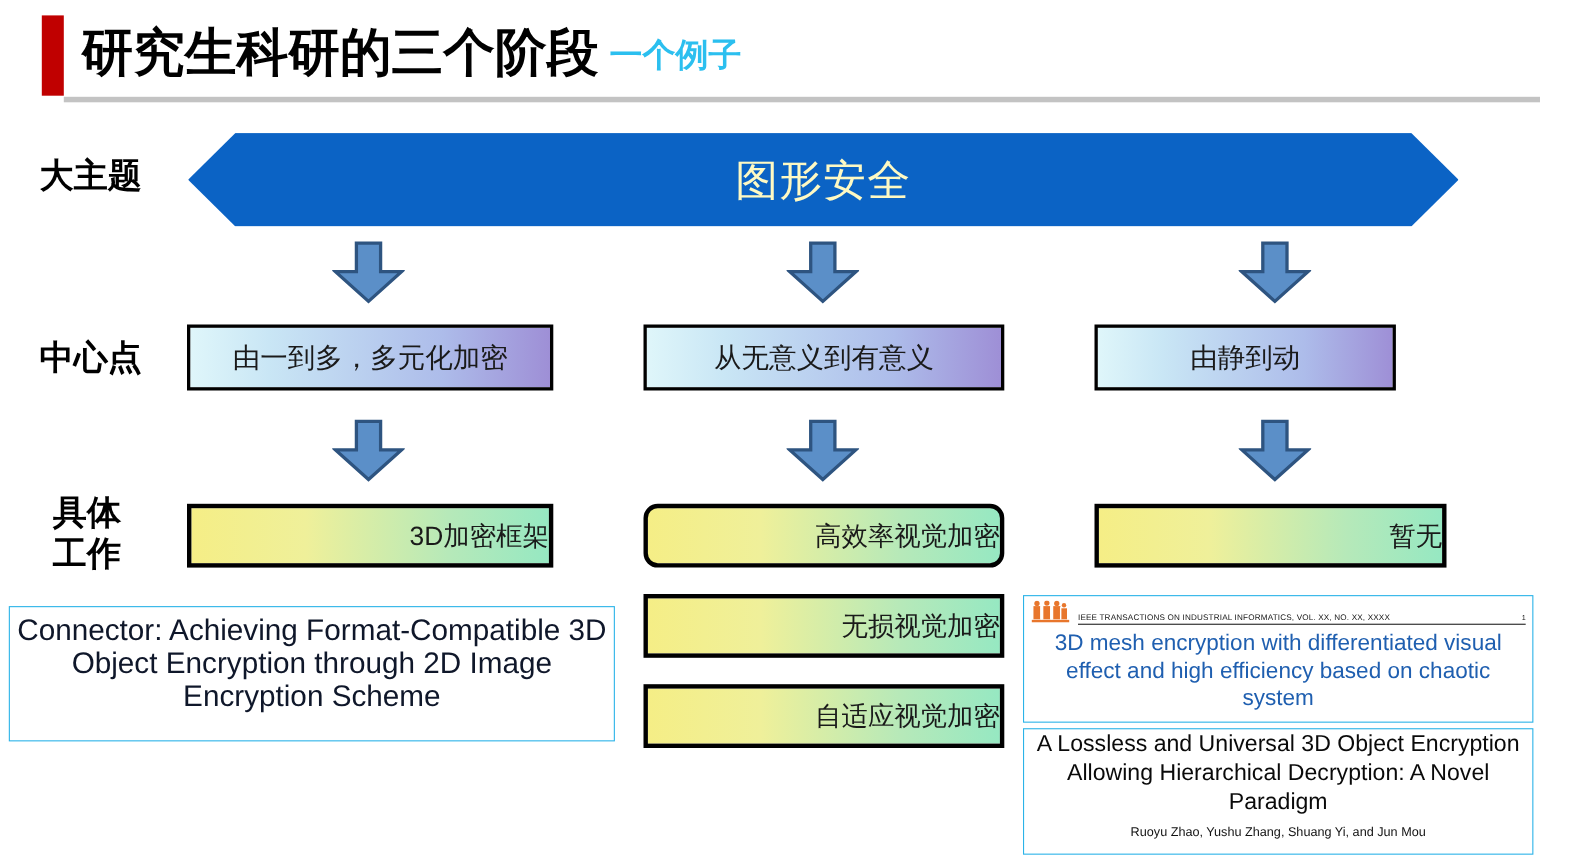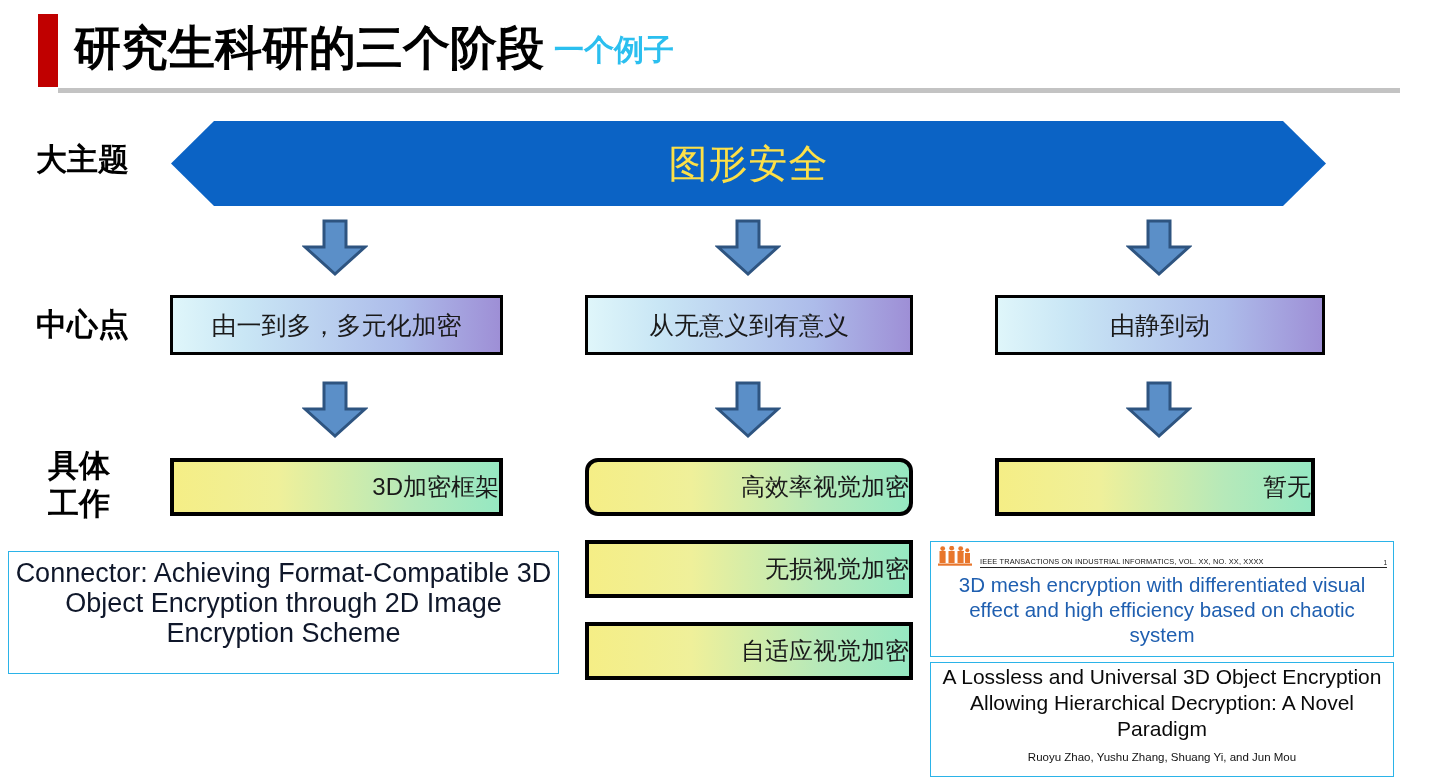--- a/index.html
+++ b/index.html
@@ -71,21 +71,21 @@
     left: 171px; top: 121px;
     width: 1155px; height: 85px;
     background: #0B63C5;
     -webkit-clip-path: polygon(0% 50%, 43px 0%, calc(100% - 43px) 0%, 100% 50%, calc(100% - 43px) 100%, 43px 100%);
     clip-path: polygon(0% 50%, 43px 0%, calc(100% - 43px) 0%, 100% 50%, calc(100% - 43px) 100%, 43px 100%);
     display: flex;
     align-items: center;
     justify-content: center;
   }
   #topic-banner-text {
-    color: #fde047;
+    color: #fef9c3;
     font-size: 39px;
     letter-spacing: 1px;
   }
 
   
   .down-arrow {
     position: absolute;
     width: 66px; height: 58px;
   }
   .down-arrow svg { display: block; }
@@ -244,21 +244,21 @@
       <polygon points="22,2 44,2 44,28 63,28 33,55 3,28 22,28" fill="#5B8FC8" stroke="#2E5480" stroke-width="3"></polygon>
     </svg>
 </div>
 
 <div class="center-box" style="left:170px; top:295px; width:333px;">
   <span class="box-text">由一到多，多元化加密</span>
 </div>
 <div class="center-box" style="left:585px; top:295px; width:328px;">
   <span class="box-text">从无意义到有意义</span>
 </div>
-<div class="center-box" style="left:995px; top:295px; width:330px;">
+<div class="center-box" style="left:995px; top:295px; width:274px;">
   <span class="box-text">由静到动</span>
 </div>
 
 <div class="down-arrow" style="left:302px; top:381px;">
   <svg width="66" height="58" viewBox="0 0 66 58">
       <polygon points="22,2 44,2 44,28 63,28 33,55 3,28 22,28" fill="#5B8FC8" stroke="#2E5480" stroke-width="3"></polygon>
     </svg>
 </div>
 <div class="down-arrow" style="left:715px; top:381px;">
   <svg width="66" height="58" viewBox="0 0 66 58">

